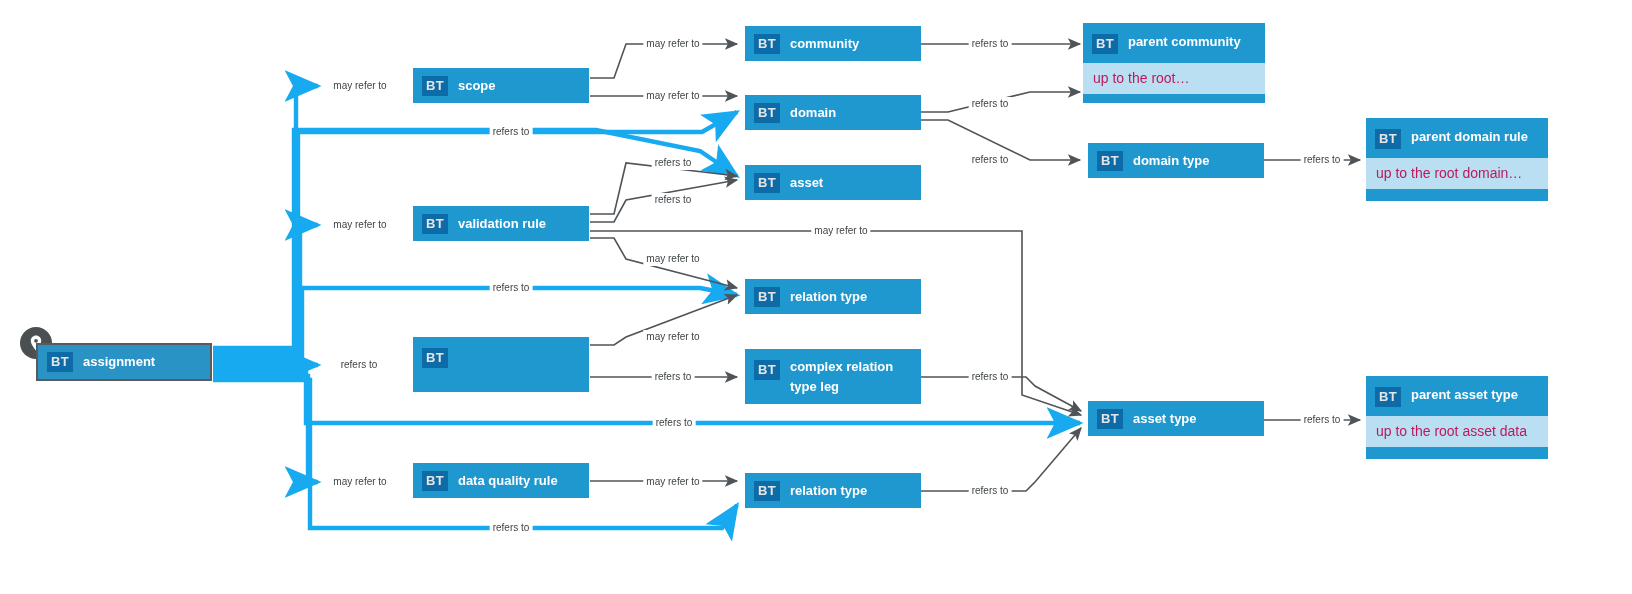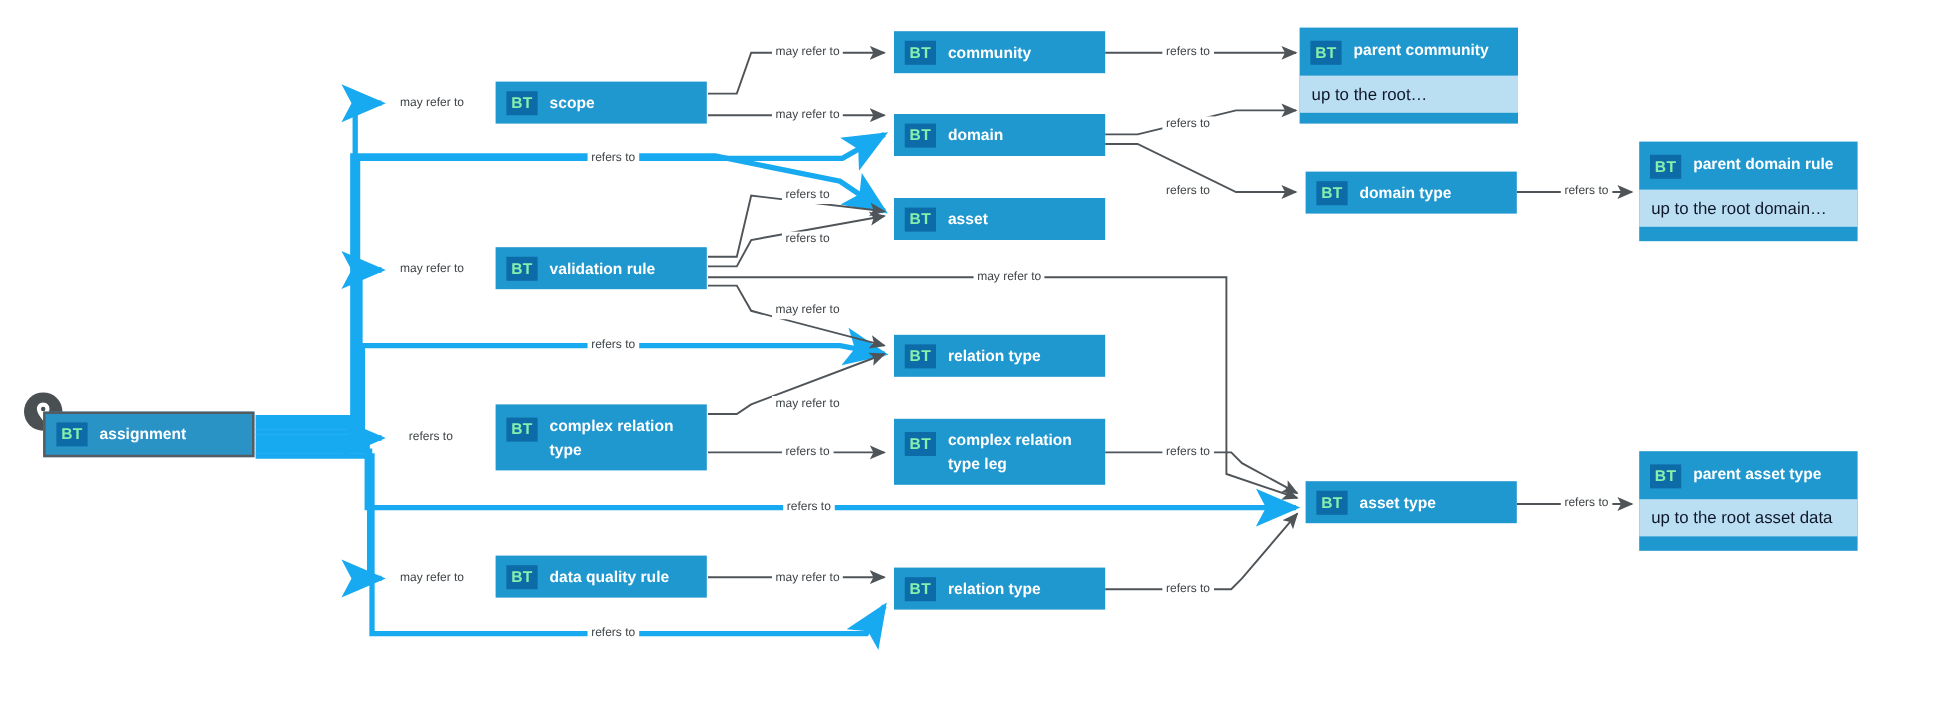--- a/index.html
+++ b/index.html
@@ -2,28 +2,28 @@
 <html><head>
 <meta charset="utf-8">
 <style>
   html,body{margin:0;padding:0;background:#ffffff;}
   body{font-family:"Liberation Sans", sans-serif;}
   #canvas{position:relative;width:1632px;height:594px;background:#ffffff;overflow:hidden;}
   svg.edges{position:absolute;left:0;top:0;width:1632px;height:594px;}
 
   .node{position:absolute;box-sizing:border-box;background:#1f97cf;display:flex;align-items:center;padding:0 6px 0 9px;}
   .node.focus{border:2px solid #555b5e;background:#2a93c6;}
-  .node .bt{flex:0 0 auto;background:#0d6ba8;color:#86efac;font-weight:bold;font-size:13px;line-height:1;padding:3px 4px 4px 4px;margin-right:10px;letter-spacing:.3px;}
+  .node .bt{flex:0 0 auto;background:#0d6ba8;color:#e5e5e5;font-weight:bold;font-size:13px;line-height:1;padding:3px 4px 4px 4px;margin-right:10px;letter-spacing:.3px;}
   .node .lbl{color:#ffffff;font-weight:bold;font-size:13px;line-height:20px;}
   .node.two .bt{align-self:flex-start;margin-top:11px;}
 
   .node.stacked{display:block;padding:0;}
   .node.stacked .hdr{display:flex;align-items:flex-start;padding:9px 8px 9px 9px;}
   .node.stacked .hdr .bt{margin-top:2px;}
-  .node.stacked .foot{background:#bbdff2;color:#0f172a;font-size:14px;line-height:18px;padding:6px 8px 7px 10px;white-space:nowrap;overflow:hidden;}
+  .node.stacked .foot{background:#bbdff2;color:#be185d;font-size:14px;line-height:18px;padding:6px 8px 7px 10px;white-space:nowrap;overflow:hidden;}
 
   .elabel{position:absolute;color:#3f4447;font-size:10px;line-height:14px;background:#ffffff;padding:0 3px;white-space:nowrap;transform:translate(-50%,-50%);}
 
   .pin{position:absolute;width:32px;height:32px;border-radius:50%;background:#4a4f52;display:flex;align-items:center;justify-content:center;}
 </style>
 </head>
 <body>
 
 <div id="canvas">
 
@@ -83,21 +83,20 @@
       <div class="node" style="left: 413px; top: 68px; width: 176px; height: 35px;">
         <span class="bt">BT</span>
         <span class="lbl">scope</span>
       </div>
       <div class="node" style="left: 413px; top: 206px; width: 176px; height: 35px;">
         <span class="bt">BT</span>
         <span class="lbl">validation rule</span>
       </div>
       <div class="node two" style="left: 413px; top: 337px; width: 176px; height: 55px;">
         <span class="bt">BT</span>
-        <span class="lbl">complex relation type</span>
       </div>
       <div class="node" style="left: 413px; top: 463px; width: 176px; height: 35px;">
         <span class="bt">BT</span>
         <span class="lbl">data quality rule</span>
       </div>
       <div class="node" style="left: 745px; top: 26px; width: 176px; height: 35px;">
         <span class="bt">BT</span>
         <span class="lbl">community</span>
       </div>
       <div class="node" style="left: 745px; top: 95px; width: 176px; height: 35px;">

